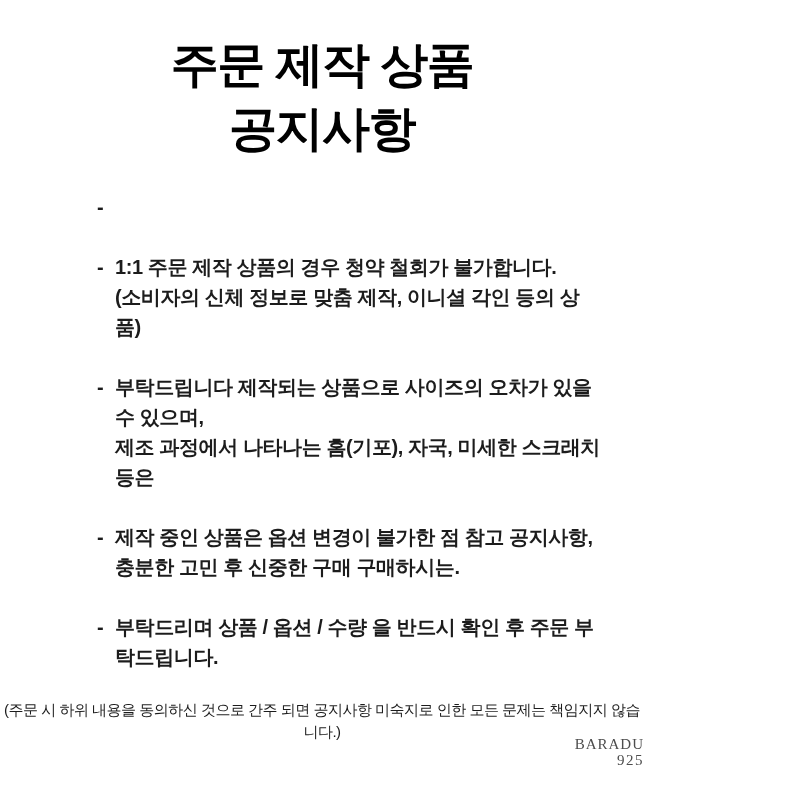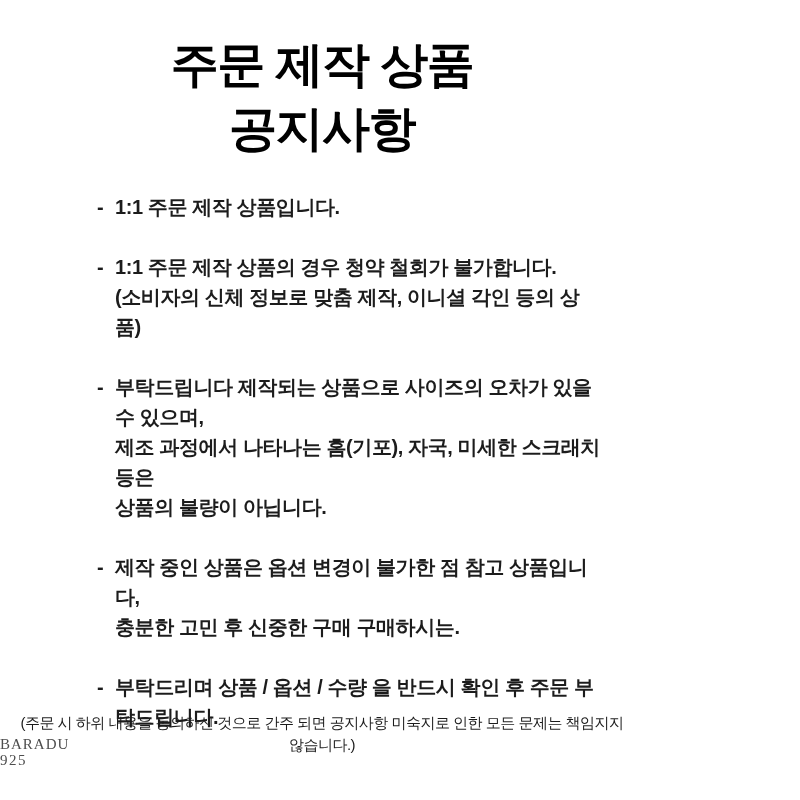--- a/index.html
+++ b/index.html
@@ -58,34 +58,34 @@
     font-weight: 600;
   }
   .notice-item .lines {
     flex: 1 1 auto;
   }
   .disclaimer {
     position: absolute;
     top: 695px;
     left: 0;
     right: 0;
-    margin: 17px;
+    margin: 4px;
     text-align: center;
     font-size: 15px;
     line-height: 22px;
     font-weight: 500;
     letter-spacing: -0.5px;
     color: #1c1c1c;
   }
   .brand {
     position: absolute;
     top: 735px;
-    left: 0;
+    left: 11px;
     right: 0;
-    text-align: left;
+    text-align: right;
     font-family: "Liberation Serif", serif;
     color: #4d4d4d;
   }
   .brand-name {
     font-size: 15px;
     line-height: 18px;
     letter-spacing: 1px;
     font-weight: 400;
   }
   .brand-number {
@@ -102,42 +102,40 @@
 
   <h1 class="page-title">
     <span class="title-line">주문 제작 상품</span>
     <span class="title-line">공지사항</span>
   </h1>
 
   <ul class="notice-list" id="notice-list">
       <li class="notice-item">
         <span class="dash">-</span>
         <div class="lines">
-          <div class="line">1:1 주문 제작 상품입니다.</div>
         </div>
       </li>
       <li class="notice-item">
         <span class="dash">-</span>
         <div class="lines">
           <div class="line">1:1 주문 제작 상품의 경우 청약 철회가 불가합니다.</div>
           <div class="line">(소비자의 신체 정보로 맞춤 제작, 이니셜 각인 등의 상품)</div>
         </div>
       </li>
       <li class="notice-item">
         <span class="dash">-</span>
         <div class="lines">
           <div class="line">부탁드립니다 제작되는 상품으로 사이즈의 오차가 있을 수 있으며,</div>
           <div class="line">제조 과정에서 나타나는 홈(기포), 자국, 미세한 스크래치 등은</div>
-          <div class="line">상품의 불량이 아닙니다.</div>
         </div>
       </li>
       <li class="notice-item">
         <span class="dash">-</span>
         <div class="lines">
-          <div class="line">제작 중인 상품은 옵션 변경이 불가한 점 참고 상품입니다,</div>
+          <div class="line">제작 중인 상품은 옵션 변경이 불가한 점 참고 공지사항,</div>
           <div class="line">충분한 고민 후 신중한 구매 구매하시는.</div>
         </div>
       </li>
       <li class="notice-item">
         <span class="dash">-</span>
         <div class="lines">
           <div class="line">부탁드리며 상품 / 옵션 / 수량 을 반드시 확인 후 주문 부탁드립니다.</div>
         </div>
       </li>
     </ul>

